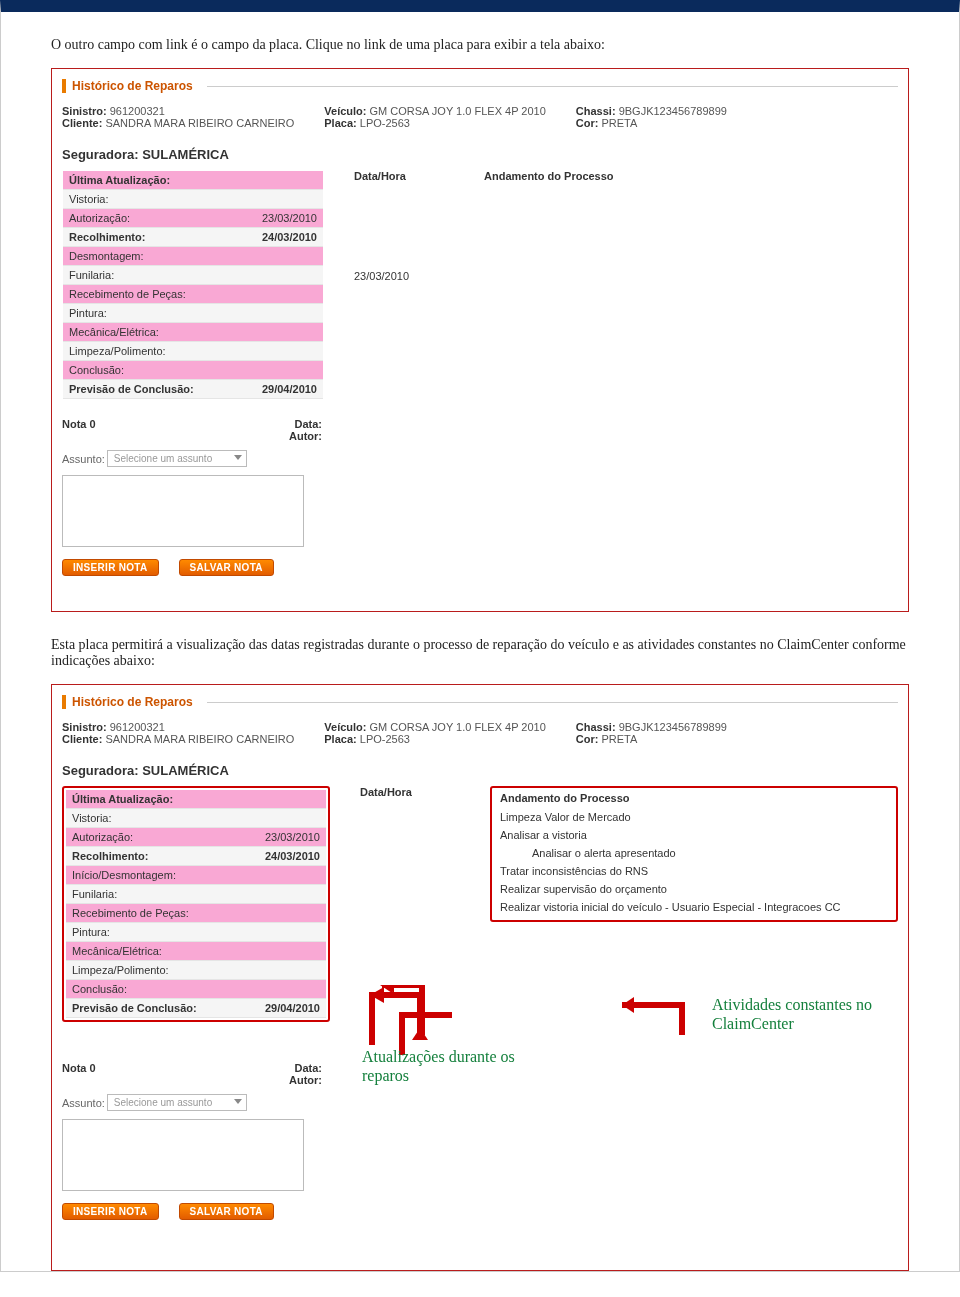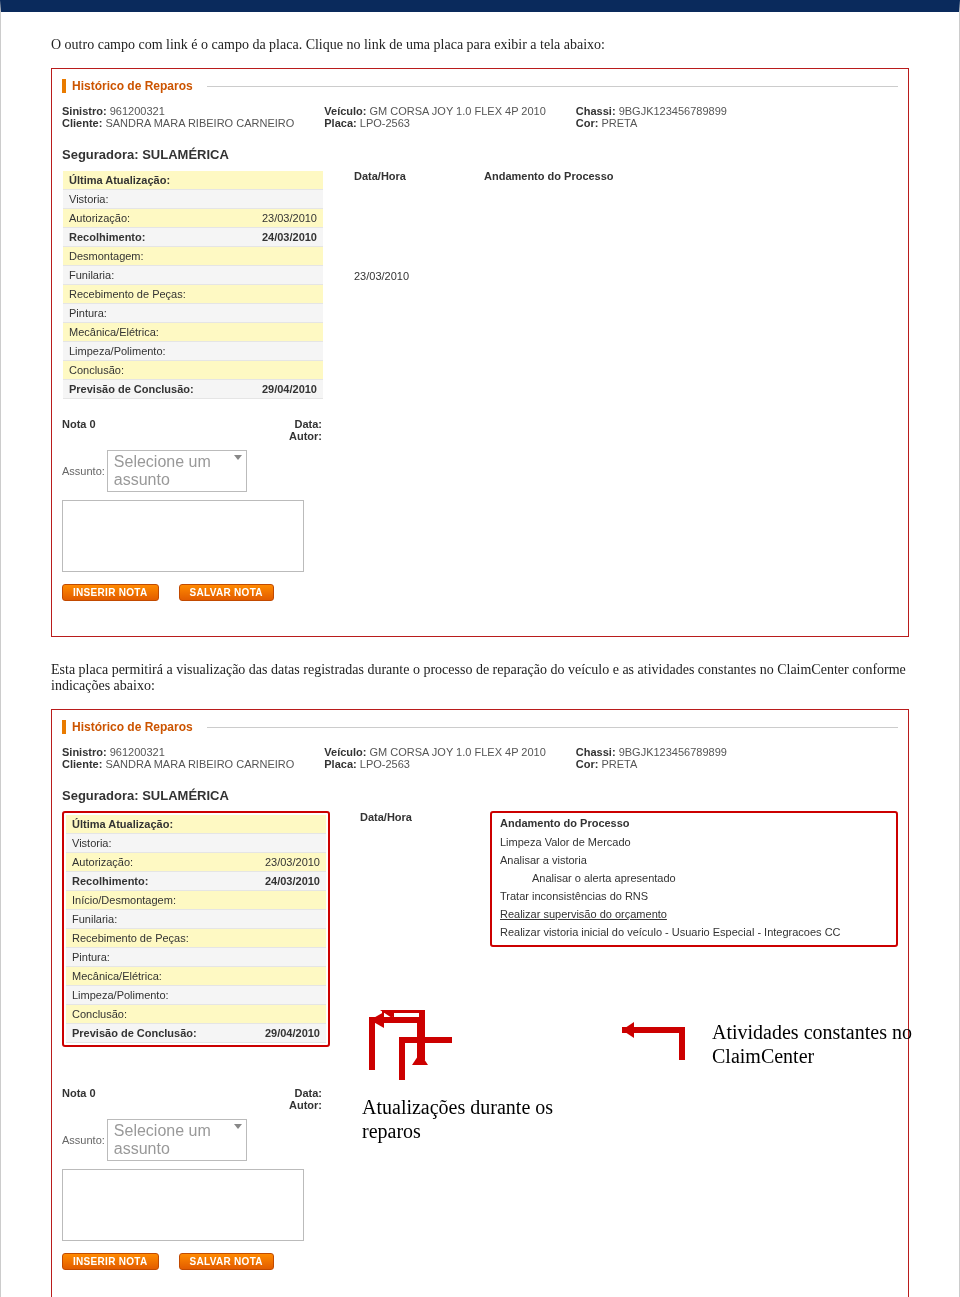--- a/index.html
+++ b/index.html
@@ -8,42 +8,42 @@
   .screenshot { border:1px solid #b91c1c; padding:10px 10px 35px 10px; background:#fff; position:relative; }
   .section-title { color:#cc5400; font-weight:bold; font-size:12px; display:flex; align-items:center; gap:6px; }
   .section-title .bar { width:4px; height:14px; background:#e97b00; display:inline-block; }
   .section-title .line { flex:1; height:1px; background:#ccc; margin-left:8px; }
   .info-grid { display:flex; gap:30px; margin-top:12px; font-size:11px; color:#555; }
   .info-grid b { color:#333; }
   .seg { font-weight:bold; font-size:13px; margin-top:18px; }
   .cols { display:flex; gap:30px; align-items:flex-start; margin-top:8px; }
   .left-tbl { border:1px solid transparent; width:260px; }
   .left-tbl.redbox { border:2px solid #cc0000; border-radius:3px; padding:2px; }
-  .row { display:flex; justify-content:space-between; font-size:11px; padding:3px 6px; border-bottom:1px solid #e5e5e5; background:#fef9c3; }
+  .row { display:flex; justify-content:space-between; font-size:11px; padding:3px 6px; border-bottom:1px solid #e5e5e5; background:#f9a8d4; }
   .row:nth-child(even) { background:#f5f5f5; }
   .row.bold { font-weight:bold; }
   .right-area { flex:1; }
   .right-header { display:flex; font-weight:bold; font-size:11px; margin-bottom:6px; }
   .right-header .h1 { width:130px; }
   .right-header .h2 { flex:1; }
   .right-rows { font-size:11px; }
   .right-rows .rrow { display:flex; padding:2px 0; }
   .right-rows .rrow .c1 { width:130px; }
   .right-rows .rrow .c2 { flex:1; }
   .redbox2 { border:2px solid #cc0000; border-radius:3px; padding:4px 8px; }
   .nota-box { margin-top:18px; width:260px; }
   .nota-head { display:flex; font-size:11px; font-weight:bold; }
   .nota-head .n1 { flex:1; }
   .assunto { display:flex; align-items:center; gap:2px; font-size:11px; color:#666; margin-top:8px; }
-  .select-fake { border:1px solid #bbb; padding:2px 18px 2px 6px; background:#fff; color:#999; font-size:16px; position:relative; width:140px; box-sizing:border-box; }
+  .select-fake { border:1px solid #bbb; padding:2px 18px 2px 6px; background:#fff; color:#999; font-size:10px; position:relative; width:140px; box-sizing:border-box; }
   .select-fake:after { content:""; position:absolute; right:4px; top:4px; width:0;height:0;border-left:4px solid transparent;border-right:4px solid transparent;border-top:5px solid #888; }
   .textarea-fake { border:1px solid #bbb; width:240px; height:70px; margin-top:8px; background:#fff; }
   .btns { display:flex; gap:20px; margin-top:12px; }
   .btn-orange { background:linear-gradient(#ff8a00,#e25c00); color:#fff; font-size:10px; font-weight:bold; padding:2px 10px; border:1px solid #c24a00; border-radius:3px; letter-spacing:0.3px; }
-  .annot { color:#000000; font-size:20px; font-family:Verdana; position:absolute; }
+  .annot { color:#15803d; font-size:16px; font-family:Verdana; position:absolute; }
   .arrow-svg { position:absolute; }
 </style>
 </head>
 <body>
 
 <div class="page">
 
   <p class="intro">O outro campo com link é o campo da placa. Clique no link de uma placa para exibir a tela abaixo:</p>
 
   <div class="screenshot">
@@ -251,21 +251,21 @@
       <div class="right-area">
         <div class="right-header" style="align-items:flex-start;">
           <div class="h1">Data/Hora</div>
           <div class="h2 redbox2">
             <div style="font-weight:bold; margin-bottom:4px;">Andamento do Processo</div>
             <div class="right-rows" id="rt2">
                 <div style="padding: 3px 0px; font-weight: normal;">Limpeza Valor de Mercado</div>
                 <div style="padding: 3px 0px; font-weight: normal;">Analisar a vistoria</div>
                 <div style="padding: 3px 0px; font-weight: normal; margin-left: 32px;">Analisar o alerta apresentado</div>
                 <div style="padding: 3px 0px; font-weight: normal;">Tratar inconsistências do RNS</div>
-                <div style="padding: 3px 0px; font-weight: normal; text-decoration: underline;">Realizar supervisão do orçamento</div>
+                <div style="padding: 3px 0px; font-weight: normal;">Realizar supervisão do orçamento</div>
                 <div style="padding: 3px 0px; font-weight: normal;">Realizar vistoria inicial do veículo - Usuario Especial - Integracoes CC</div>
               </div>
           </div>
         </div>
       </div>
     </div>
 
     <svg class="arrow-svg" style="left:540px; top:300px;" width="120" height="60">
       <path d="M90 50 L90 20 L30 20" stroke="#cc0000" stroke-width="6" fill="none"></path>
       <path d="M30 20 L42 12 L42 28 Z" fill="#cc0000"></path>
@@ -280,21 +280,21 @@
     </svg>
     <svg class="arrow-svg" style="left:300px; top:300px;" width="100" height="70">
       <path d="M80 60 L80 10 L30 10" stroke="#cc0000" stroke-width="6" fill="none" transform="rotate(-90 55 35) translate(-20,20)"></path>
     </svg>
 
     <svg class="arrow-svg" style="left:298px; top:295px;" width="90" height="70">
       <path d="M70 60 L70 15 L25 15" stroke="#cc0000" stroke-width="6" fill="none" stroke-linejoin="round" transform="translate(0,0)"></path>
       <path d="M70 60 L62 48 L78 48 Z" fill="#cc0000" transform="rotate(180 70 54)"></path>
       <path d="M20 15 L34 7 L34 23 Z" fill="#cc0000"></path>
     </svg>
-    <div class="annot" style="left:310px; top:385px; width:200px; line-height:1.2;">Atualizações durante os reparos</div>
+    <div class="annot" style="left:310px; top:362px; width:200px; line-height:1.2;">Atualizações durante os reparos</div>
 
     <div class="nota-box" style="margin-top:40px;">
       <div class="nota-head">
         <div class="n1">Nota 0</div>
         <div style="text-align:right">
           <div>Data:</div>
           <div>Autor:</div>
         </div>
       </div>
       <div class="assunto">

